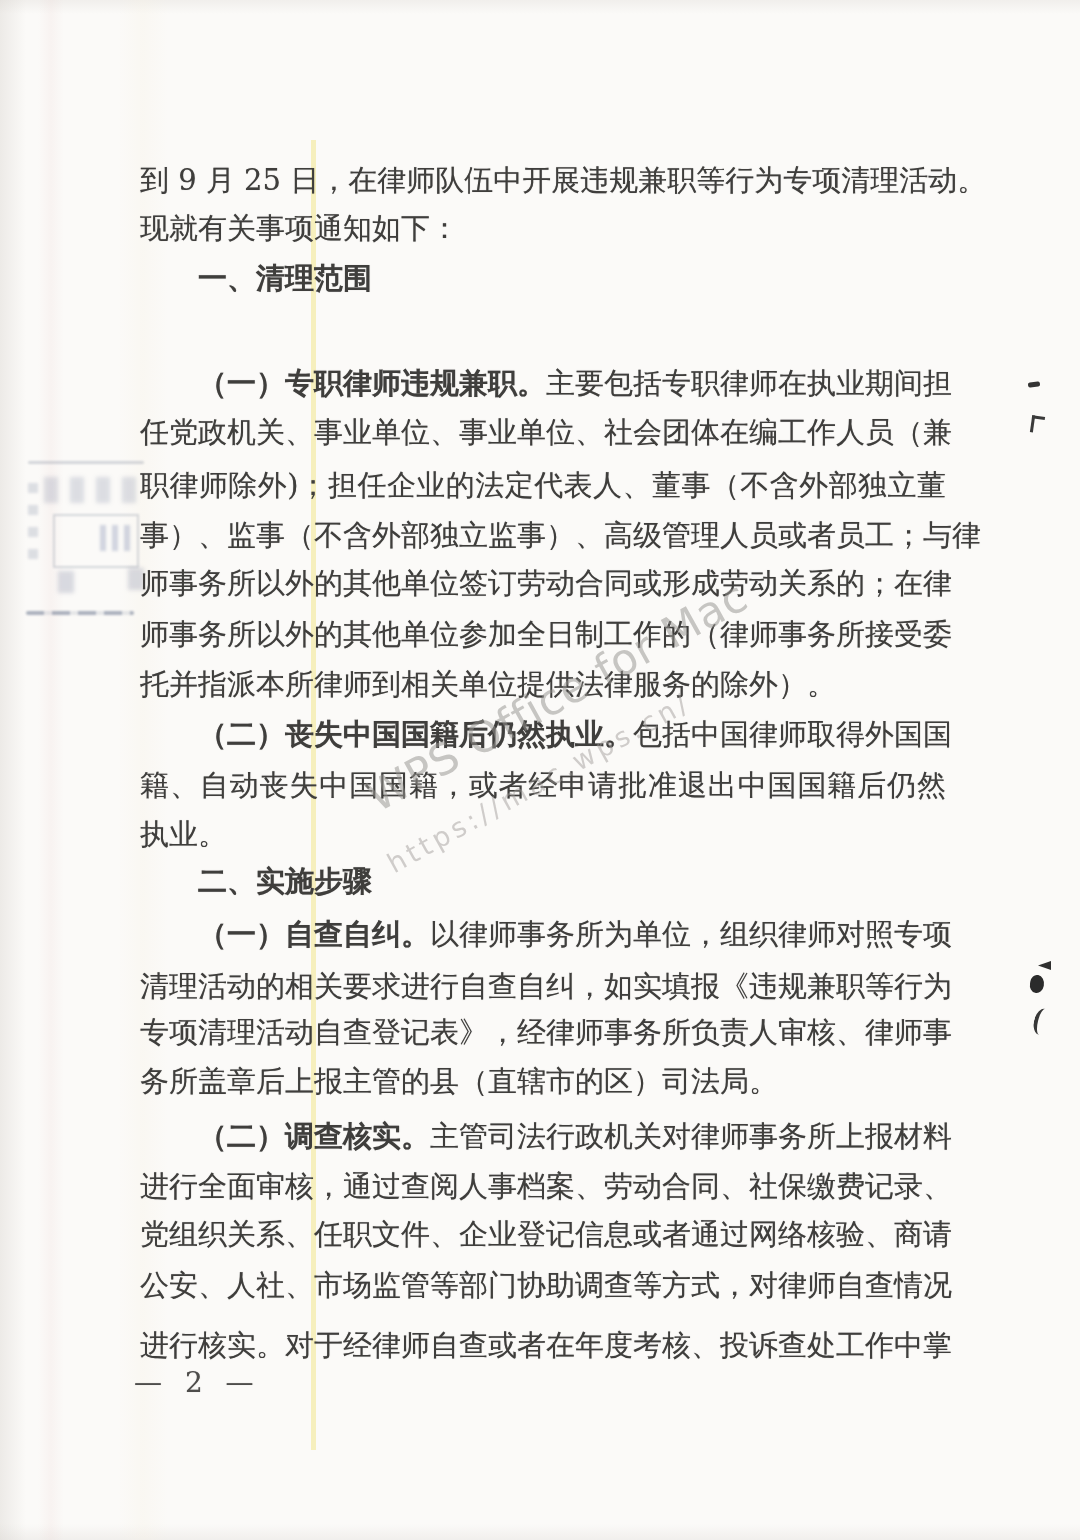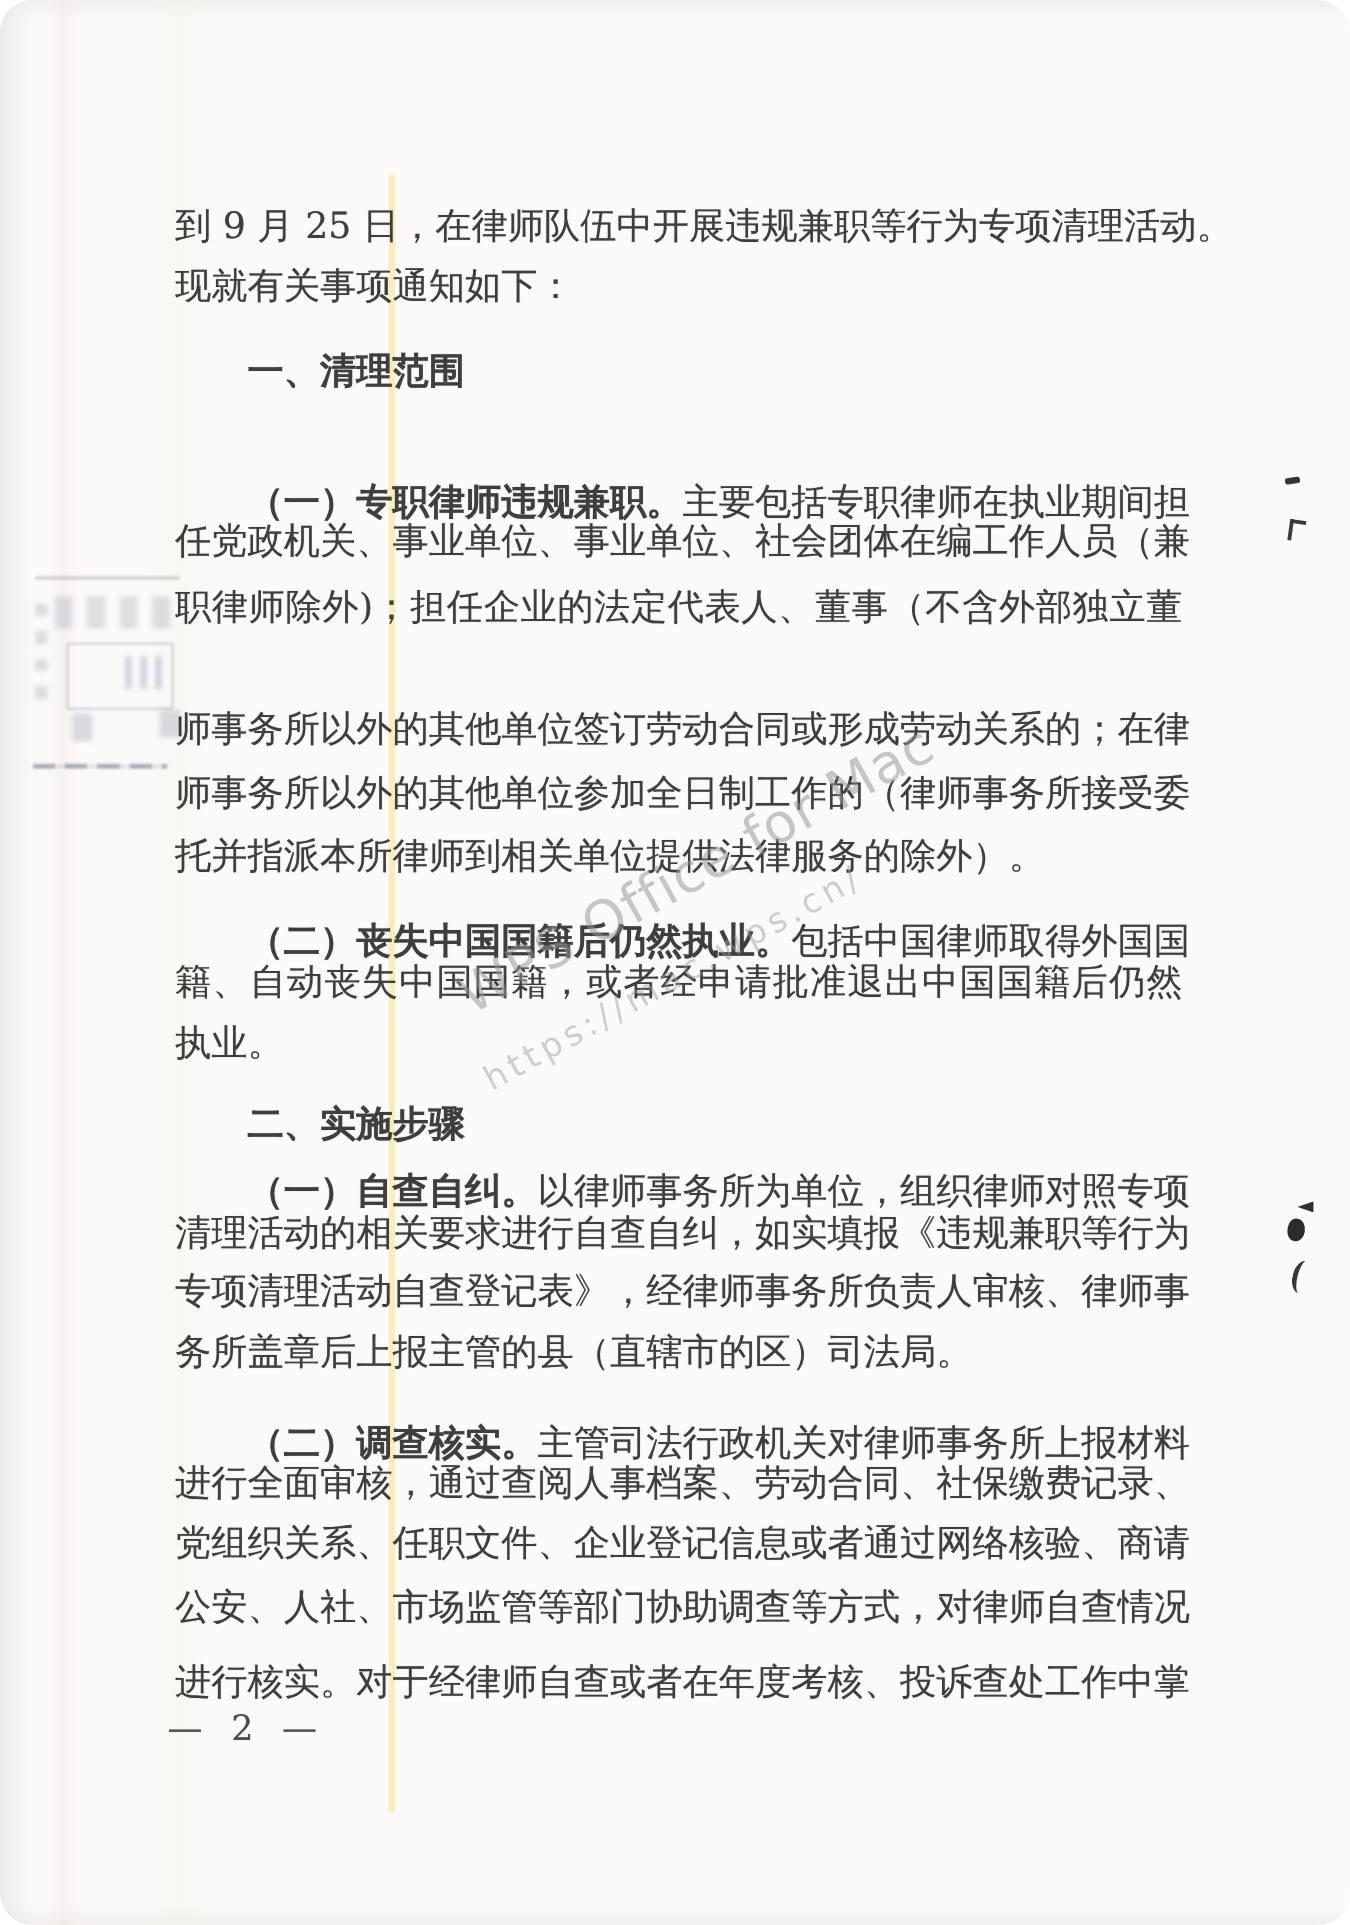--- a/index.html
+++ b/index.html
@@ -2,21 +2,20 @@
 <html><head>
 <meta charset="utf-8">
 <style>
   html,body{margin:0;padding:0;background:#ffffff;}
   .page{
     position:relative;
     width:1080px;height:1540px;
     background:#fbfaf8;
     overflow:hidden;
     font-family:"DejaVu Serif","Liberation Serif",serif;
-    border-radius:26px;
   }
   
   .shade-left{position:absolute;left:0;top:0;width:26px;height:100%;
     background:linear-gradient(90deg,rgba(203,198,192,0.30),rgba(203,198,192,0.0));}
   .shade-top{position:absolute;left:0;top:0;width:100%;height:14px;
     background:linear-gradient(180deg,rgba(210,205,200,0.25),rgba(210,205,200,0));}
   .shade-bottom{position:absolute;left:0;bottom:0;width:100%;height:16px;
     background:linear-gradient(0deg,rgba(205,200,195,0.22),rgba(205,200,195,0));}
   .smudge-pink{position:absolute;left:38px;top:0;width:26px;height:100%;
     background:linear-gradient(90deg,rgba(236,214,212,0),rgba(236,214,212,0.20),rgba(236,214,212,0));}
@@ -52,21 +51,21 @@
 
   
   .line{
     position:absolute;left:140px;width:806px;height:42px;
     font-size:29px;line-height:42px;color:#3f3e3c;
     text-align:justify;text-align-last:justify;
     text-shadow:0 0 0.7px rgba(70,70,70,0.55);
     z-index:2;white-space:nowrap;
   }
   .line.left{text-align:center;text-align-last:left;}
-  .line.indent{text-indent:58px;margin-top:18px;}
+  .line.indent{text-indent:58px;}
   .line .b{font-weight:700;}
 
   .page-number{
     position:absolute;left:134px;top:1366px;z-index:2;
     font-size:28px;color:#4e4d4b;letter-spacing:2px;word-spacing:10px;
     text-shadow:0 0 0.7px rgba(80,80,80,0.5);
   }
 
   
   .watermark{position:absolute;z-index:3;pointer-events:none;}
@@ -115,20 +114,21 @@
   <div class="bleed bleed-mark-b"></div>
   <div class="bleed bleed-line-bottom"></div>
   <div class="bleed bleed-edge-strokes"></div>
 
   <div class="line" style="top:159px"><span class="b"></span><span>到 9 月 25 日，在律师队伍中开展违规兼职等行为专项清理活动。</span></div>
   <div class="line left" style="top:207px"><span class="b"></span><span>现就有关事项通知如下：</span></div>
   <div class="line left indent" style="top:257px"><span class="b">一、清理范围</span><span></span></div>
   <div class="line indent" style="top:362px"><span class="b">（一）专职律师违规兼职。</span><span>主要包括专职律师在执业期间担</span></div>
   <div class="line" style="top:411px"><span class="b"></span><span>任党政机关、事业单位、事业单位、社会团体在编工作人员（兼</span></div>
   <div class="line" style="top:464px"><span class="b"></span><span>职律师除外)；担任企业的法定代表人、董事（不含外部独立董</span></div>
+  <div class="line" style="top:514px"><span class="b"></span><span>事）、监事（不含外部独立监事）、高级管理人员或者员工；与律</span></div>
   <div class="line" style="top:562px"><span class="b"></span><span>师事务所以外的其他单位签订劳动合同或形成劳动关系的；在律</span></div>
   <div class="line" style="top:613px"><span class="b"></span><span>师事务所以外的其他单位参加全日制工作的（律师事务所接受委</span></div>
   <div class="line left" style="top:663px"><span class="b"></span><span>托并指派本所律师到相关单位提供法律服务的除外）。</span></div>
   <div class="line indent" style="top:713px"><span class="b">（二）丧失中国国籍后仍然执业。</span><span>包括中国律师取得外国国</span></div>
   <div class="line" style="top:764px"><span class="b"></span><span>籍、自动丧失中国国籍，或者经申请批准退出中国国籍后仍然</span></div>
   <div class="line left" style="top:813px"><span class="b"></span><span>执业。</span></div>
   <div class="line left indent" style="top:860px"><span class="b">二、实施步骤</span><span></span></div>
   <div class="line indent" style="top:913px"><span class="b">（一）自查自纠。</span><span>以律师事务所为单位，组织律师对照专项</span></div>
   <div class="line" style="top:965px"><span class="b"></span><span>清理活动的相关要求进行自查自纠，如实填报《违规兼职等行为</span></div>
   <div class="line" style="top:1011px"><span class="b"></span><span>专项清理活动自查登记表》，经律师事务所负责人审核、律师事</span></div>

